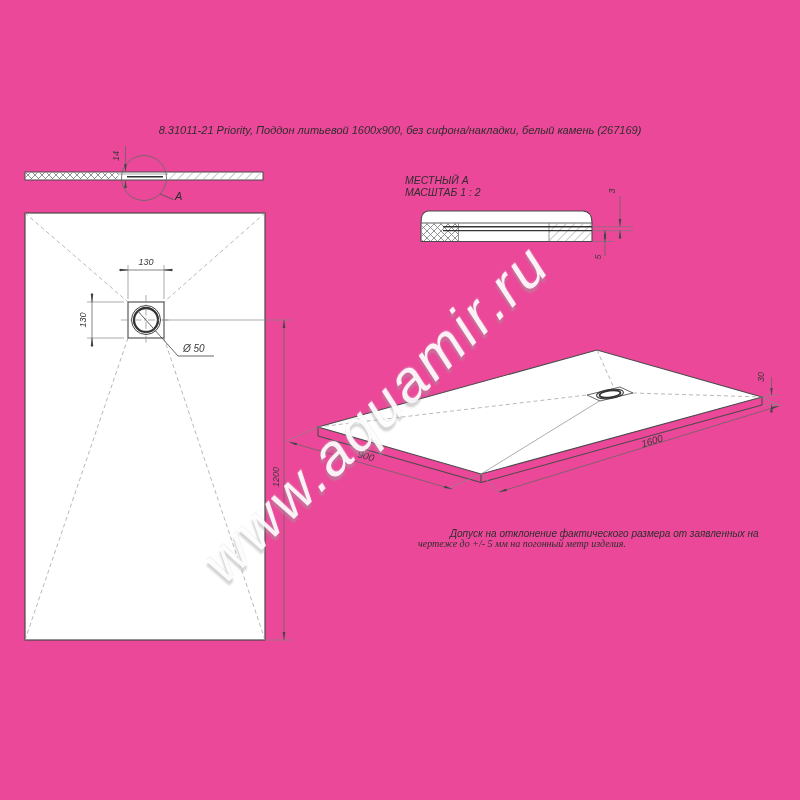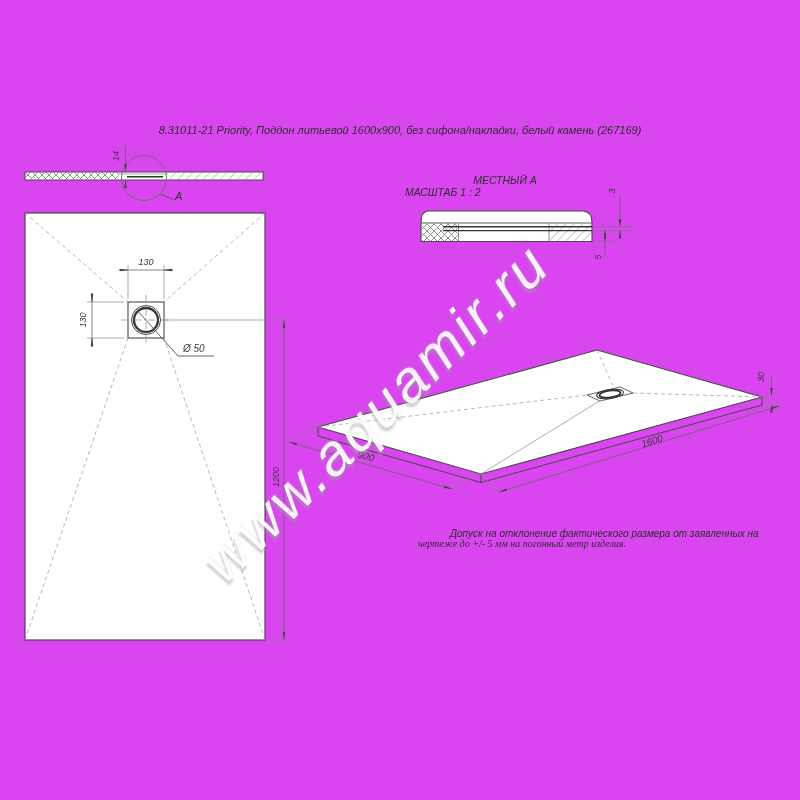--- a/index.html
+++ b/index.html
@@ -1,24 +1,24 @@
 <!DOCTYPE html>
 <html><head>
 <meta charset="utf-8">
 <style>
   html,body{margin:0;padding:0;background:#fff;}
   #stage{
-    position:relative;width:800px;height:800px;background:#d946ef;overflow:hidden;
+    position:relative;width:800px;height:800px;background:#ec4899;overflow:hidden;
     font-family:"Liberation Sans", sans-serif;color:#333;
   }
   .lbl{position:absolute;font-style:italic;color:#2e2e2e;white-space:nowrap;line-height:1.1;}
   .c{transform:translate(-50%,-50%);}
   .r90{transform:translate(-50%,-50%) rotate(-90deg);}
   #title-text{left:0;top:124px;width:800px;text-align:center;font-size:11px;}
-  #detail-name{left:405px;top:175px;width:200px;text-align:center;font-size:10.5px;}
+  #detail-name{left:405px;top:175px;width:200px;text-align:left;font-size:10.5px;}
   #detail-scale{left:405px;top:186.5px;width:200px;font-size:10.5px;}
   #note1{left:418px;top:528px;font-size:10px;margin-left:32px;}
   #note2{left:418px;top:538px;font-size:10px;font-family:Liberation Serif, serif;}
   .dim{font-size:9px;color:#3a3a3a;}
   .dim10{font-size:10px;color:#3a3a3a;}
   #wm{
     position:absolute;left:375px;top:412px;
     transform:translate(-50%,-50%) rotate(-44deg);
     font-size:58px;font-style:italic;letter-spacing:3px;
     color:rgba(255,255,255,0.9);

